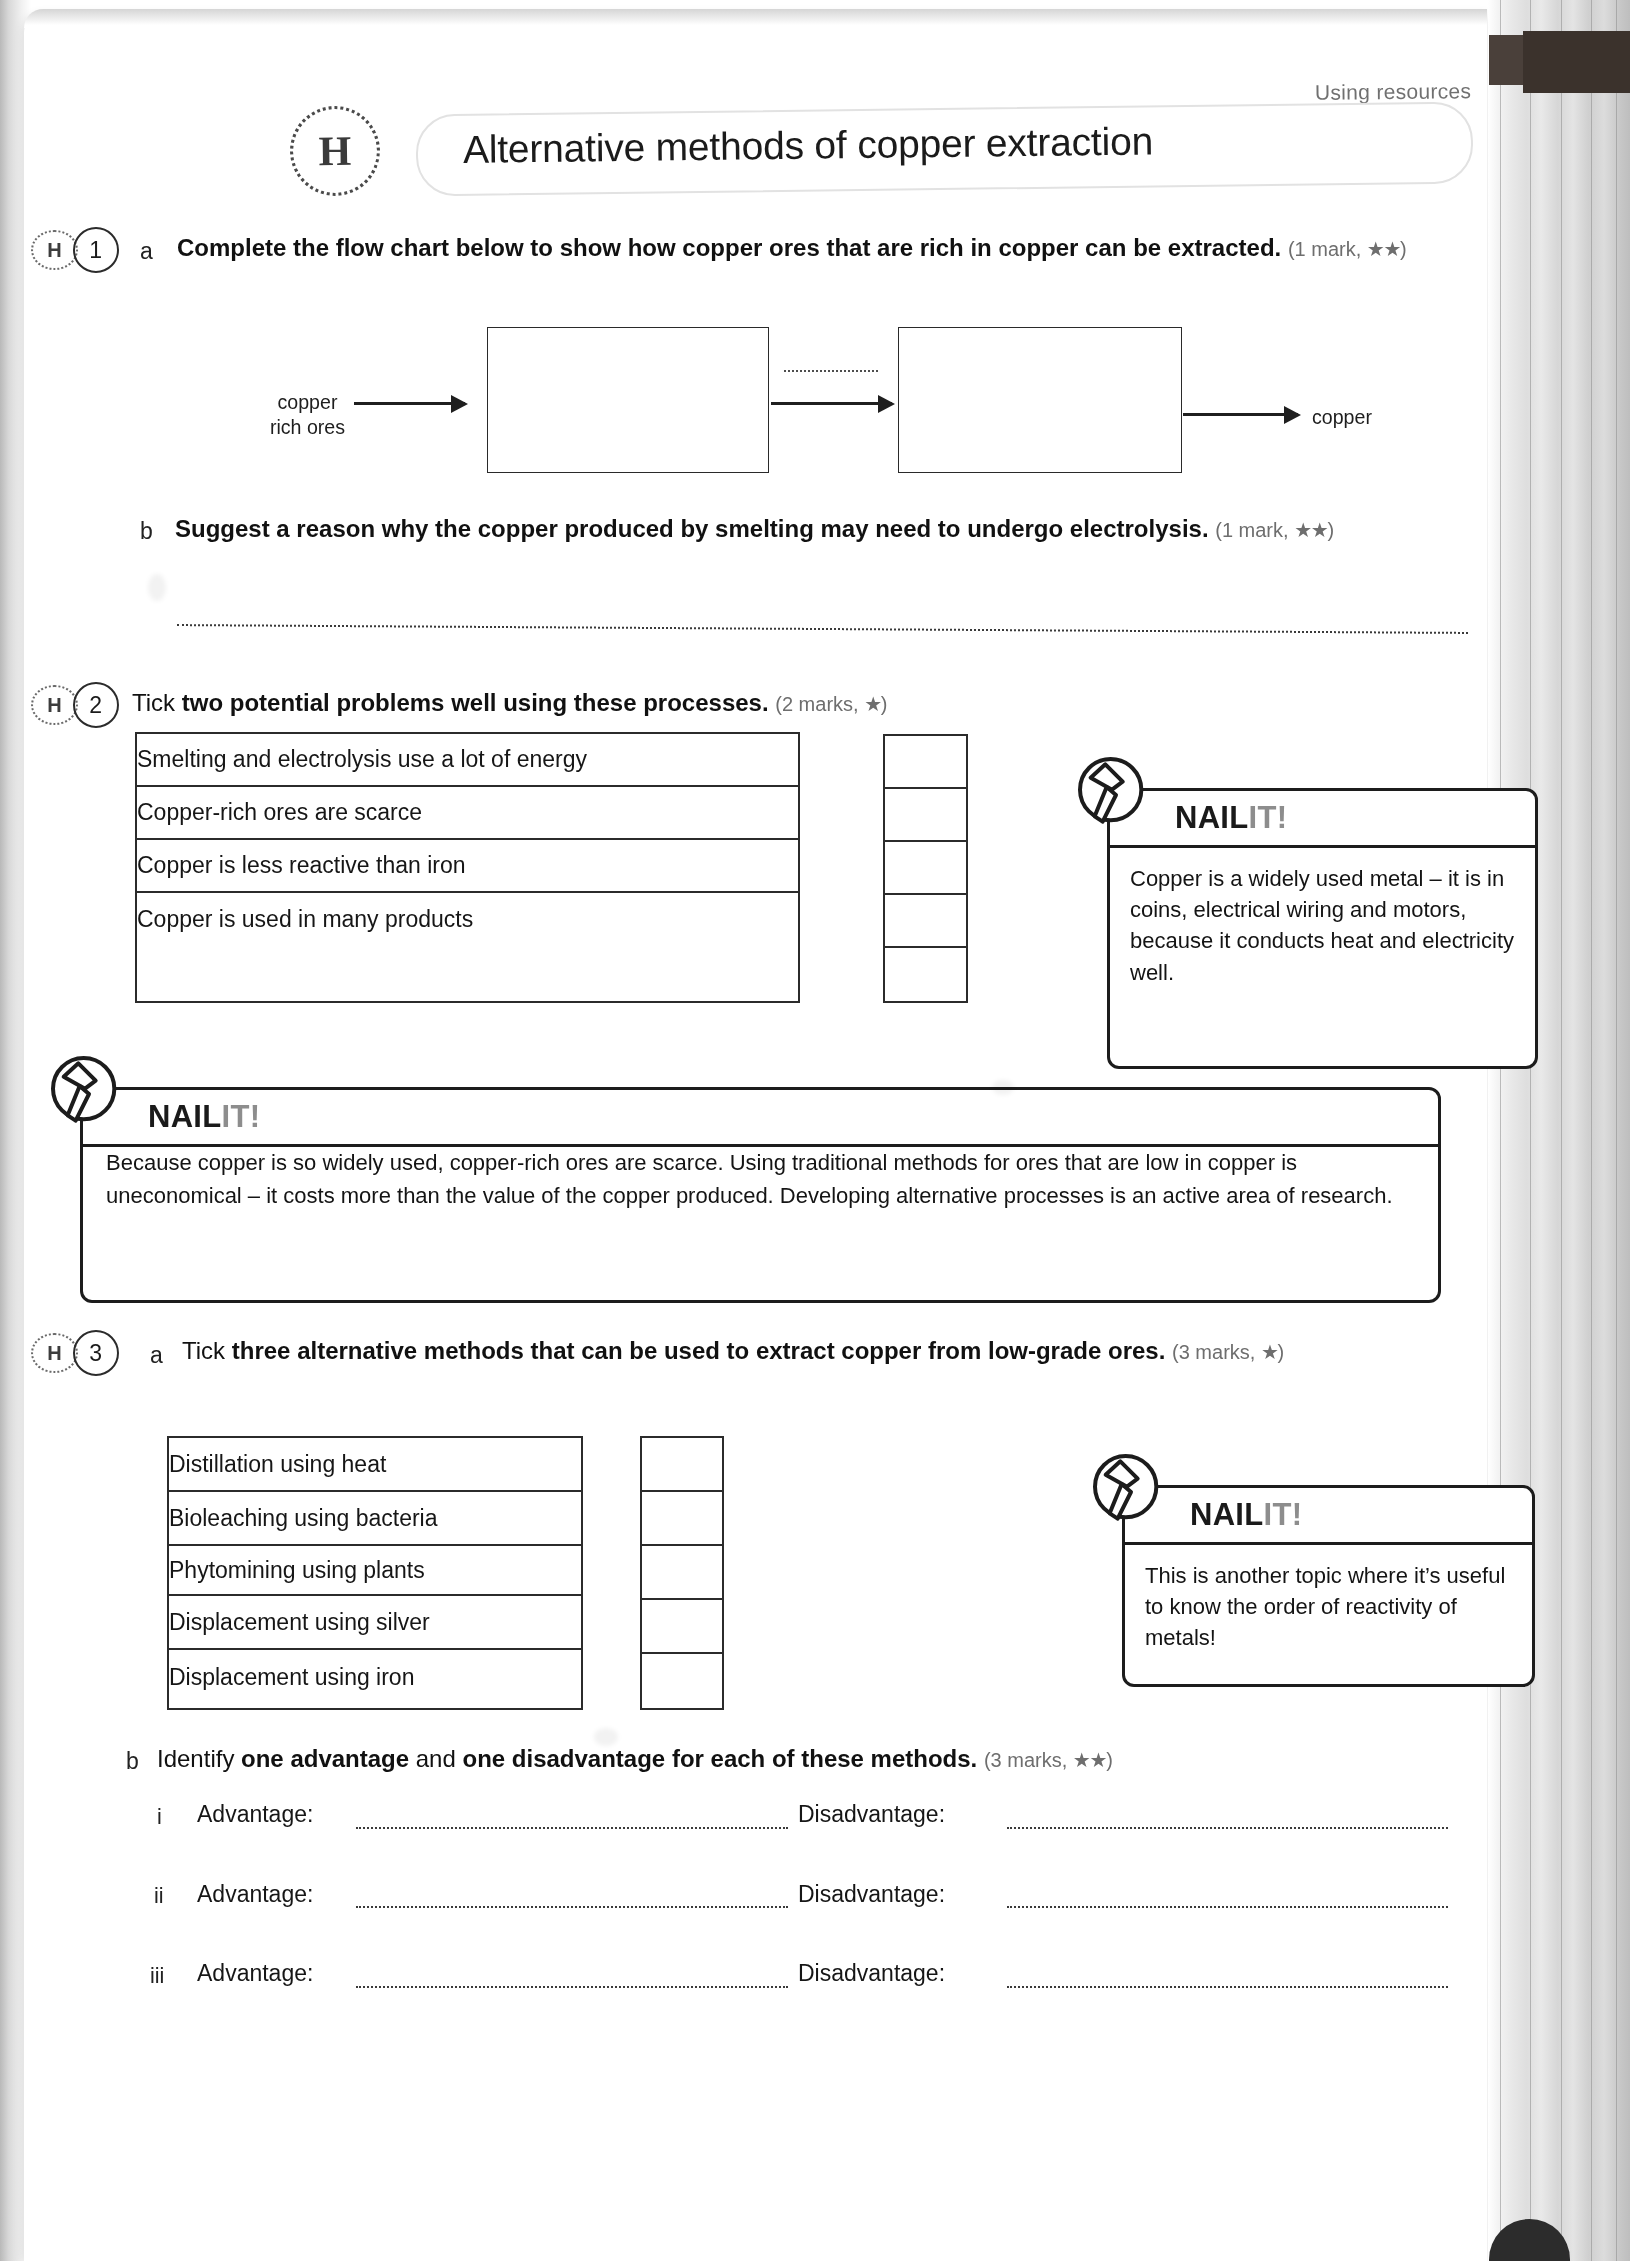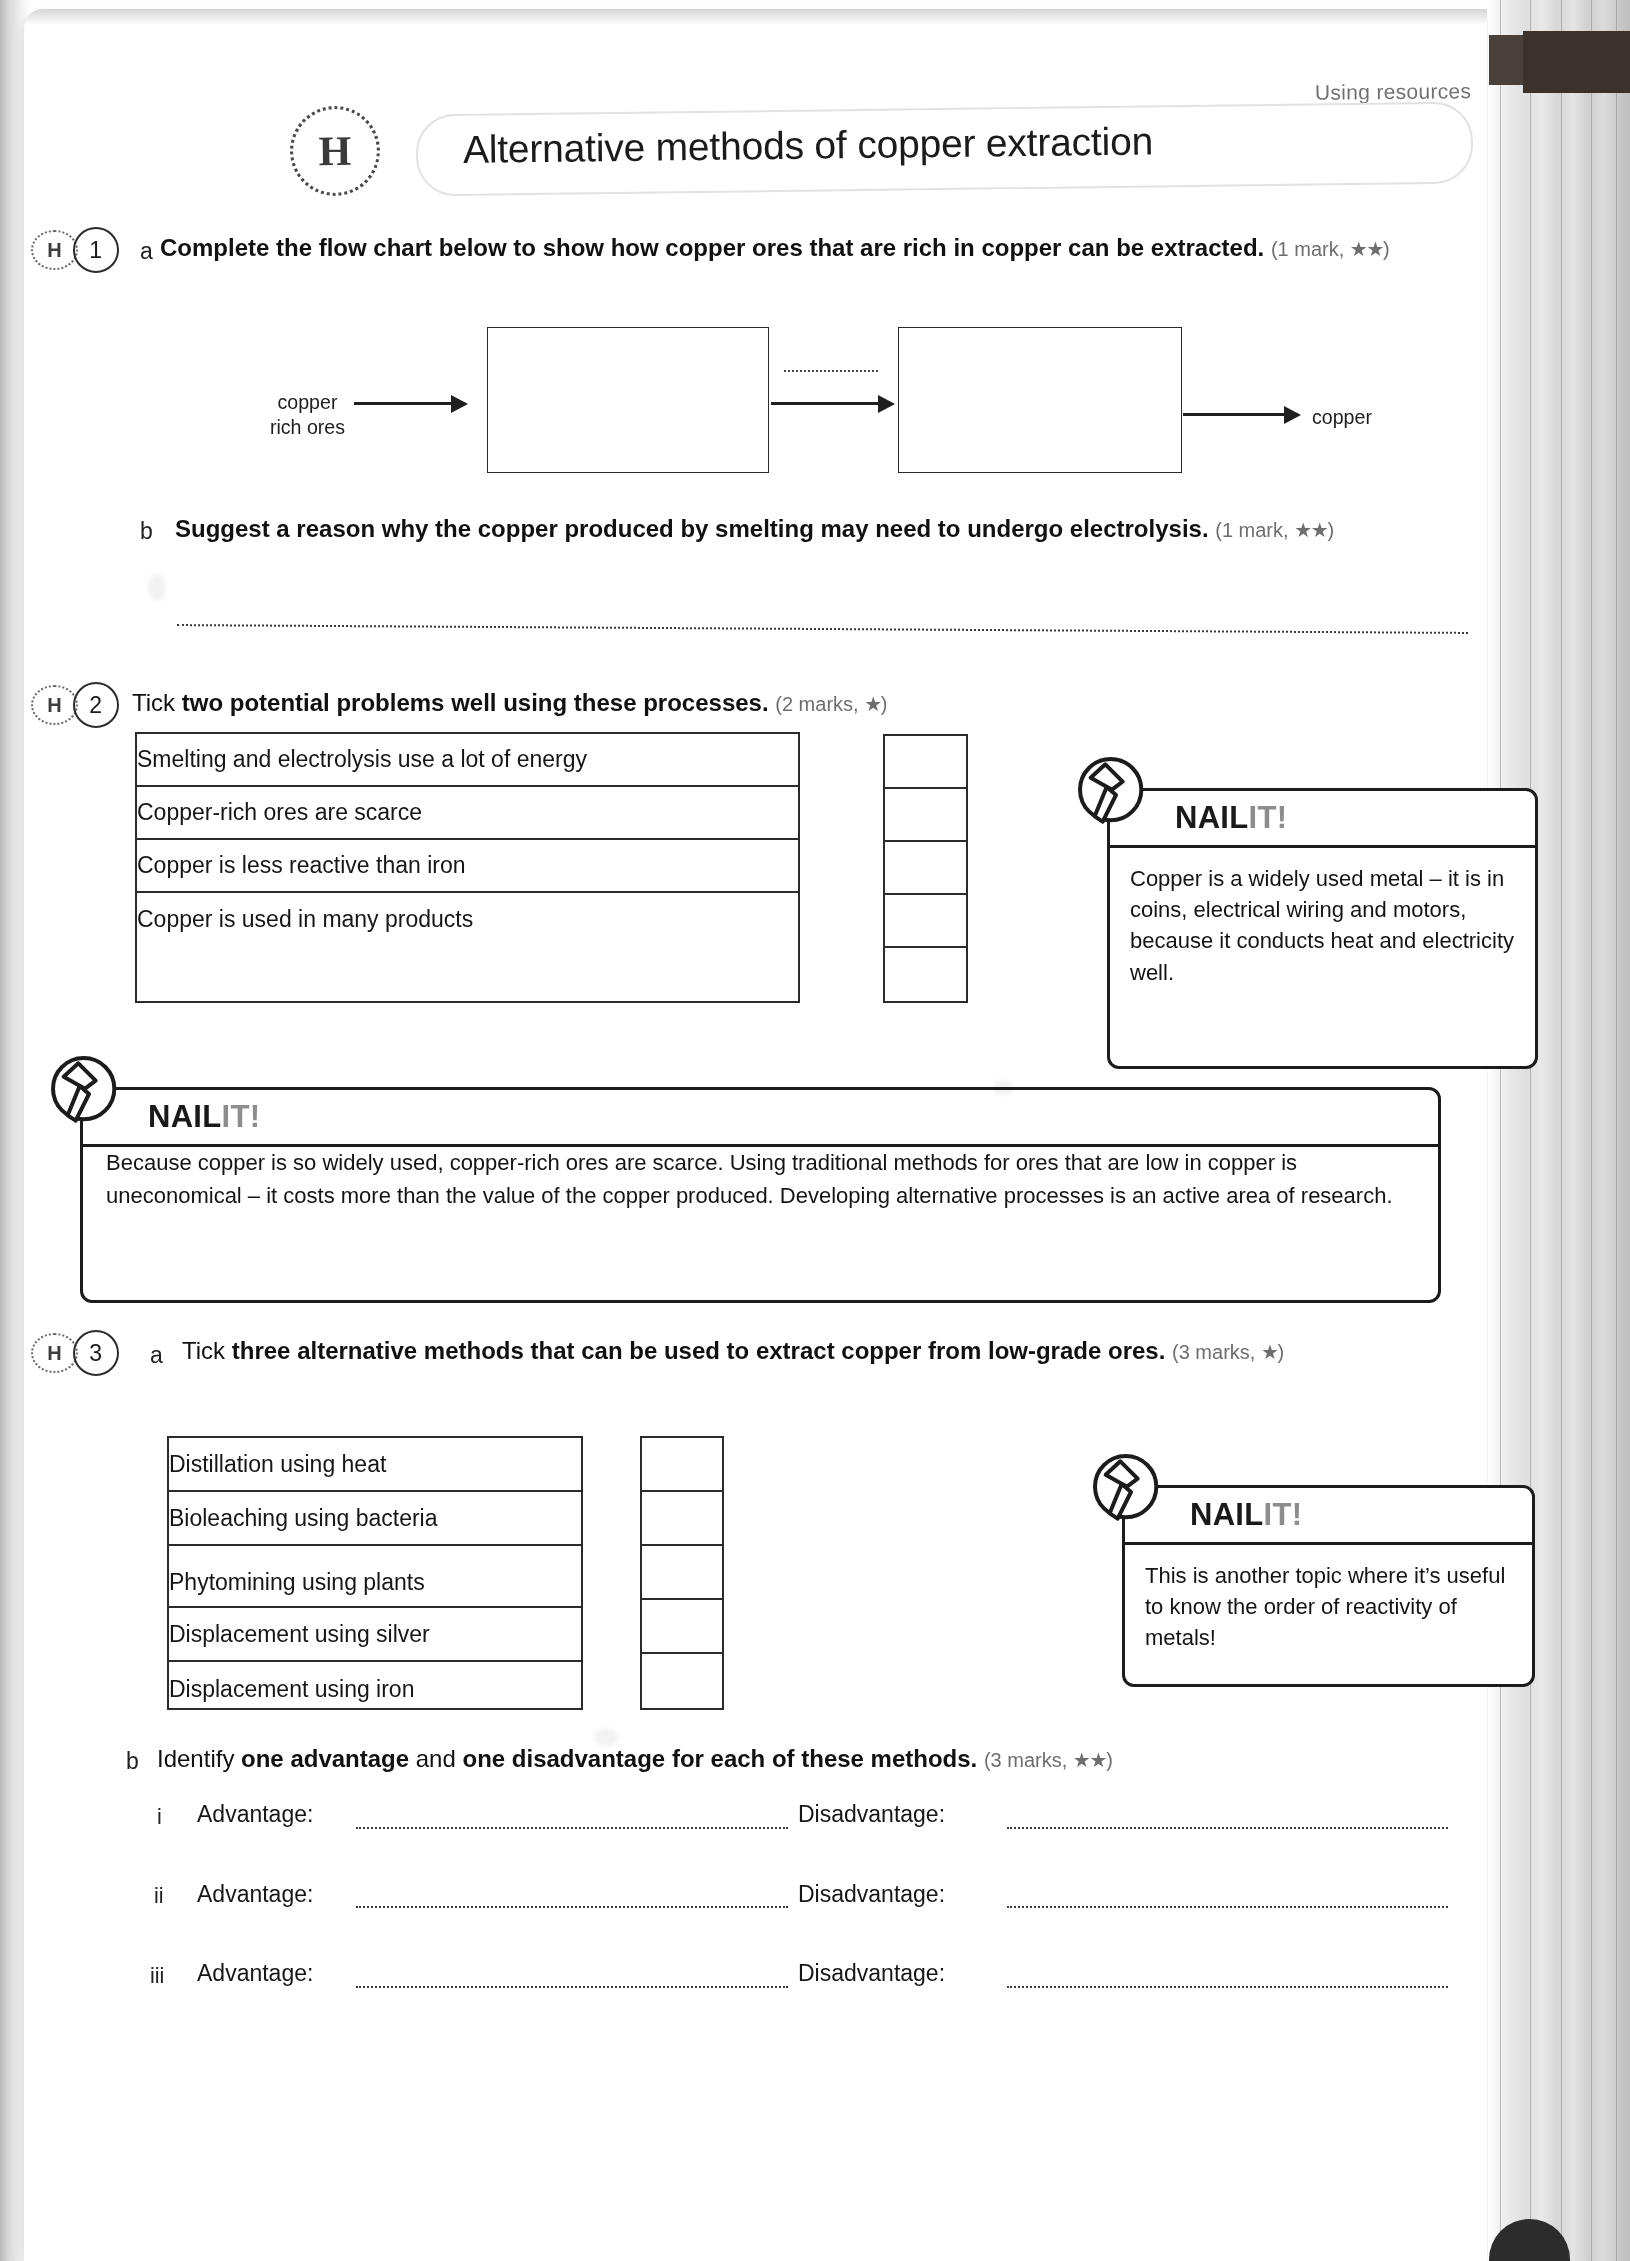--- a/index.html
+++ b/index.html
@@ -338,21 +338,21 @@
       <div class="title-text">Alternative methods of copper extraction</div>
     </div>
   </div>
 
   <div class="q-marker" style="left:31px; top:227px;">
     <div class="q-h-oval">H</div>
     <div class="q-num-circle">1</div>
   </div>
 
   <div class="q-letter" style="left:140px; top:238px;">a</div>
-  <div class="q-body" style="left:160px; top:232px; width:1276px;">
+  <div class="q-body" style="left:177px; top:232px; width:1276px;">
     <span>Complete the flow chart below to show how copper ores that are rich in copper can be extracted.</span>
     <span class="marks"><span>(1 mark, </span><span class="stars">★★</span><span>)</span></span>
   </div>
 
   <div class="flow-wrap" style="left:0; top:0;">
     <div class="flow-label" style="left:247px; top:390px; width:121px;">
       <span>copper</span><br>
       <span>rich ores</span>
     </div>
     <div class="arrow" style="left:354px; top:402px; width:111px;"></div>
@@ -439,21 +439,21 @@
 
   <div class="q-letter" style="left:150px; top:1342px;">a</div>
   <div class="q-body" style="left:182px; top:1335px; width:1208px;">
     <span style="font-weight:normal;">Tick </span><span>three</span><span> alternative methods that can be used to extract copper from low-grade ores.</span>
     <span class="marks"><span>(3 marks, </span><span class="stars">★</span><span>)</span></span>
   </div>
 
   <div class="opt-table" style="left:167px; top:1436px; width:412px; height:270px;">
     <div class="opt-row" style="height:54px;">Distillation using heat</div>
     <div class="opt-row" style="height:54px;">Bioleaching using bacteria</div>
-    <div class="opt-row" style="height:50px;margin-top:12px;">Phytomining using plants</div>
+    <div class="opt-row" style="height:50px;">Phytomining using plants</div>
     <div class="opt-row" style="height:54px;">Displacement using silver</div>
     <div class="opt-row" style="height:54px;">Displacement using iron</div>
   </div>
 
   <div class="tick-col" style="left:640px; top:1436px; width:80px; height:270px;">
     <div class="tick-cell" style="height:54px;"></div>
     <div class="tick-cell" style="height:54px;"></div>
     <div class="tick-cell" style="height:54px;"></div>
     <div class="tick-cell" style="height:54px;"></div>
     <div class="tick-cell" style="height:54px;"></div>

